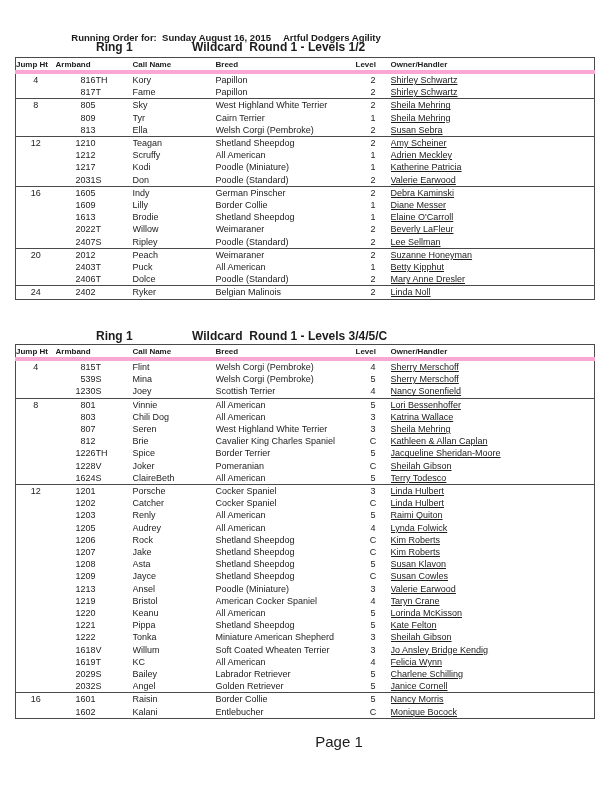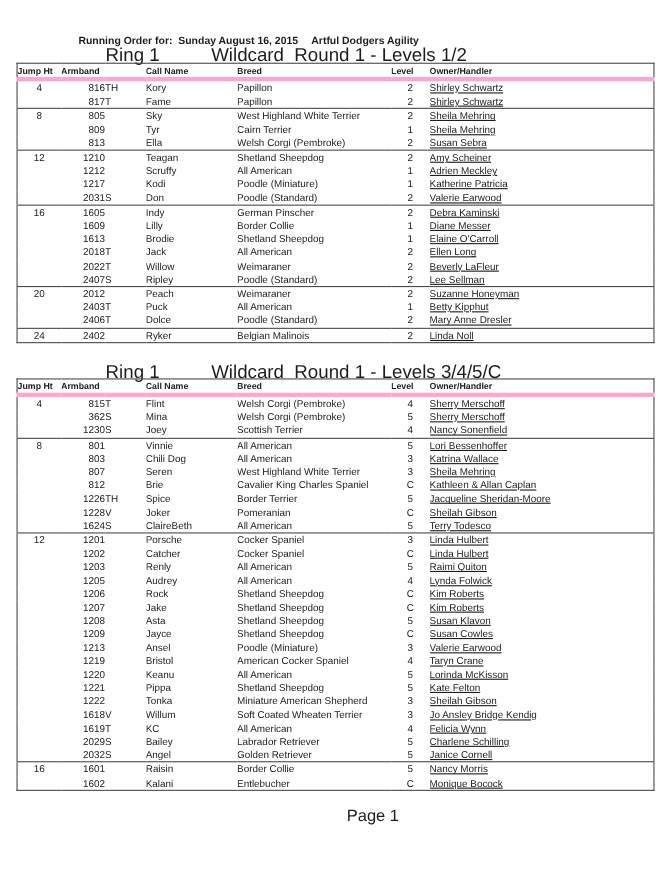--- a/index.html
+++ b/index.html
@@ -7,21 +7,21 @@
     width:611px;height:791px;background:#ffffff;
     font-family:"Liberation Sans", sans-serif;
     color:#1c1c1c;position:relative;overflow:hidden;
   }
   .report-header{
     position:absolute;left:66px;top:21px;
     font-size:9.5px;font-weight:bold;white-space:pre;
   }
   .report-header .club{margin-left:12px;}
   .section-title{
-    position:absolute;height:14px;font-weight:normal;font-size:17px;white-space:pre;
+    position:absolute;height:14px;font-weight:bold;font-size:12px;white-space:pre;
   }
   .section-title .ring{position:absolute;left:96px;top:0;}
   .section-title .round{position:absolute;left:192px;top:0;}
   #title-1{top:40px;left:0;width:611px;}
   #title-2{top:329px;left:0;width:611px;}
   table.ro{
     position:absolute;left:15px;width:580px;
     border-collapse:collapse;table-layout:fixed;
     font-size:9px;
   }
@@ -188,29 +188,20 @@
         <td class="c0"></td>
         <td class="c1">1613</td>
         <td class="c2"></td>
         <td class="c3">Brodie</td>
         <td class="c4">Shetland Sheepdog</td>
         <td class="c5">1</td>
         <td class="c6">Elaine O'Carroll</td>
       </tr>
       <tr>
         <td class="c0"></td>
-        <td class="c1">2018</td>
-        <td class="c2">T</td>
-        <td class="c3">Jack</td>
-        <td class="c4">All American</td>
-        <td class="c5">2</td>
-        <td class="c6">Ellen Long</td>
-      </tr>
-      <tr>
-        <td class="c0"></td>
         <td class="c1">2022</td>
         <td class="c2">T</td>
         <td class="c3">Willow</td>
         <td class="c4">Weimaraner</td>
         <td class="c5">2</td>
         <td class="c6">Beverly LaFleur</td>
       </tr>
       <tr>
         <td class="c0"></td>
         <td class="c1">2407</td>
@@ -289,21 +280,21 @@
         <td class="c0">4</td>
         <td class="c1">815</td>
         <td class="c2">T</td>
         <td class="c3">Flint</td>
         <td class="c4">Welsh Corgi (Pembroke)</td>
         <td class="c5">4</td>
         <td class="c6">Sherry Merschoff</td>
       </tr>
       <tr>
         <td class="c0"></td>
-        <td class="c1">362</td>
+        <td class="c1">539</td>
         <td class="c2">S</td>
         <td class="c3">Mina</td>
         <td class="c4">Welsh Corgi (Pembroke)</td>
         <td class="c5">5</td>
         <td class="c6">Sherry Merschoff</td>
       </tr>
       <tr>
         <td class="c0"></td>
         <td class="c1">1230</td>
         <td class="c2">S</td>

